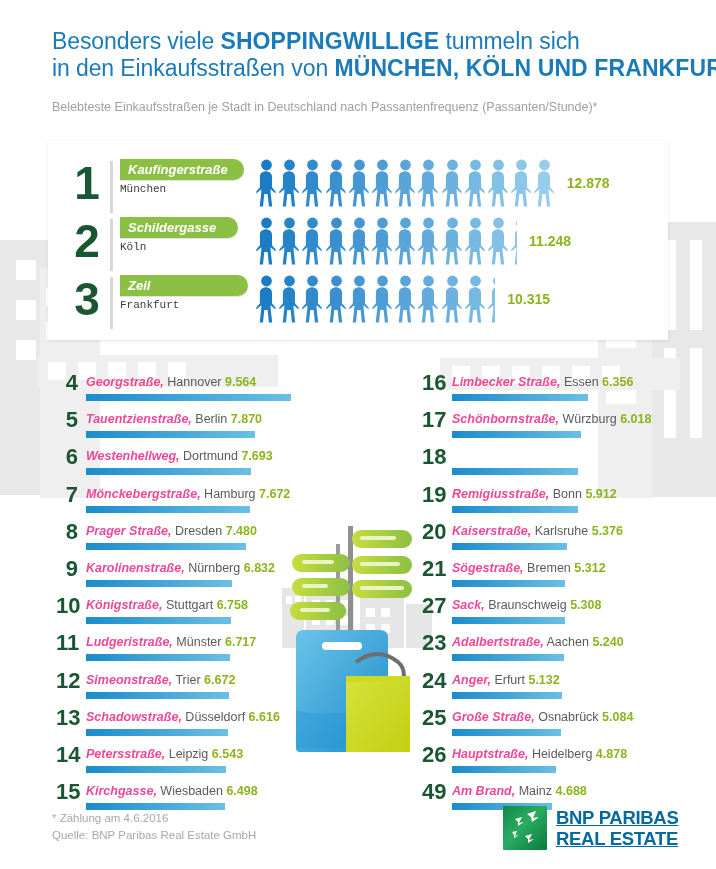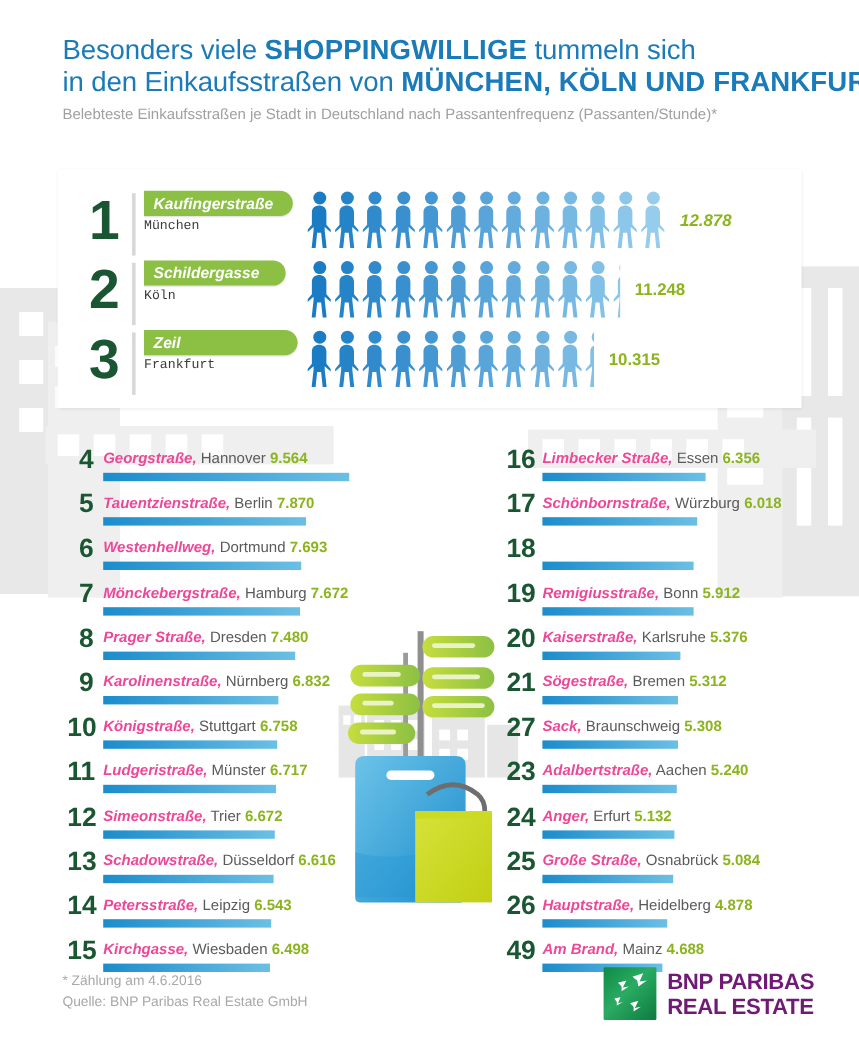--- a/index.html
+++ b/index.html
@@ -19,21 +19,21 @@
 
   
   .header { position: absolute; left: 52px; top: 28px; width: 620px; z-index: 3; }
   .h-line {
     font-family: "Liberation Sans Narrow", "Liberation Sans", sans-serif;
     font-size: 23px; line-height: 27px; color: #1b7bb9;
     letter-spacing: -0.1px; white-space: nowrap;
   }
   .h-line b { font-weight: bold; letter-spacing: 0.1px; }
   .subtitle {
-    margin-top: 6px; font-size: 12.5px; color: #a0a0a0;
+    margin-top: 18px; font-size: 12.5px; color: #a0a0a0;
     font-family: "Liberation Sans Narrow", "Liberation Sans", sans-serif;
     white-space: nowrap;
   }
 
   
   .card {
     position: absolute; left: 48px; top: 141px; width: 620px; height: 199px;
     background: #ffffff; box-shadow: 0 1px 3px rgba(0,0,0,0.10); z-index: 2;
   }
   .top3row { position: absolute; left: 22px; width: 600px; height: 56px; }
@@ -105,22 +105,23 @@
     font-family: "Liberation Sans Narrow", "Liberation Sans", sans-serif;
   }
   .logo { position: absolute; left: 503px; top: 806px; z-index: 3; display: flex; align-items: center; }
   .logo-sq {
     width: 44px; height: 44px;
     background: linear-gradient(135deg, #0f8a46 0%, #2aab62 45%, #0c7a3e 100%);
     position: relative; margin-right: 9px; border-radius: 1px;
   }
   .logo-txt {
     font-family: "Liberation Sans", sans-serif;
-    font-weight: bold; font-size: 18.5px; line-height: 21px; color: #701a75;
+    font-weight: bold; font-size: 18.5px; line-height: 21px; color: #0369a1;
     letter-spacing: -0.3px;
+    text-decoration: underline;
   }
 </style>
 </head>
 <body>
 
 <div id="root">
 
   <div class="bg">
     <div class="blk" style="left:0px;  top:240px; width:78px;  height:255px;"></div>
     <div class="win" style="left:16px; top:260px; width:20px; height:20px;"></div>
@@ -215,21 +216,21 @@
             </svg></span>
           <span style="position:absolute;left:255.2px;top:0"><svg width="21" height="48" viewBox="0 0 21 48" xmlns="http://www.w3.org/2000/svg">
               <circle cx="10.5" cy="6" r="5.4" fill="rgb(140,198,234)"></circle>
               <path d="M10.5,12.2 c-4.2,0 -6.6,2.2 -6.6,5.6 v10.4 l-3.6,4.2 v2.2 l5.0,-4.4 v3.0 l-1.6,14.4 h3.3 l1.3,-12.6 h3.3 l1.3,12.6 h3.3 l-1.6,-14.4 v-3.0 l5.0,4.4 v-2.2 l-3.6,-4.2 v-10.4 c0,-3.4 -2.4,-5.6 -6.6,-5.6 z" fill="rgb(140,198,234)"></path>
             </svg></span>
           <span style="position:absolute;left:278.4px;top:0;width:20.369600000000002px;overflow:hidden;display:inline-block"><svg width="21" height="48" viewBox="0 0 21 48" xmlns="http://www.w3.org/2000/svg">
               <circle cx="10.5" cy="6" r="5.4" fill="rgb(150,205,237)"></circle>
               <path d="M10.5,12.2 c-4.2,0 -6.6,2.2 -6.6,5.6 v10.4 l-3.6,4.2 v2.2 l5.0,-4.4 v3.0 l-1.6,14.4 h3.3 l1.3,-12.6 h3.3 l1.3,12.6 h3.3 l-1.6,-14.4 v-3.0 l5.0,4.4 v-2.2 l-3.6,-4.2 v-10.4 c0,-3.4 -2.4,-5.6 -6.6,-5.6 z" fill="rgb(150,205,237)"></path>
             </svg></span>
         </div>
-        <div class="pval" style="left: 496.77px; font-style: italic;">12.878</div>
+        <div class="pval" style="left: 496.77px;">12.878</div>
       </div>
       <div class="top3row r2">
         <div class="rank-big">2</div>
         <div class="vrule"></div>
         <div class="badge w2">Schildergasse</div>
         <div class="city">Köln</div>
         <div class="people" style="width: 260.954px;">
           <span style="position:absolute;left:0px;top:0"><svg width="21" height="48" viewBox="0 0 21 48" xmlns="http://www.w3.org/2000/svg">
               <circle cx="10.5" cy="6" r="5.4" fill="rgb(27,124,196)"></circle>
               <path d="M10.5,12.2 c-4.2,0 -6.6,2.2 -6.6,5.6 v10.4 l-3.6,4.2 v2.2 l5.0,-4.4 v3.0 l-1.6,14.4 h3.3 l1.3,-12.6 h3.3 l1.3,12.6 h3.3 l-1.6,-14.4 v-3.0 l5.0,4.4 v-2.2 l-3.6,-4.2 v-10.4 c0,-3.4 -2.4,-5.6 -6.6,-5.6 z" fill="rgb(27,124,196)"></path>

